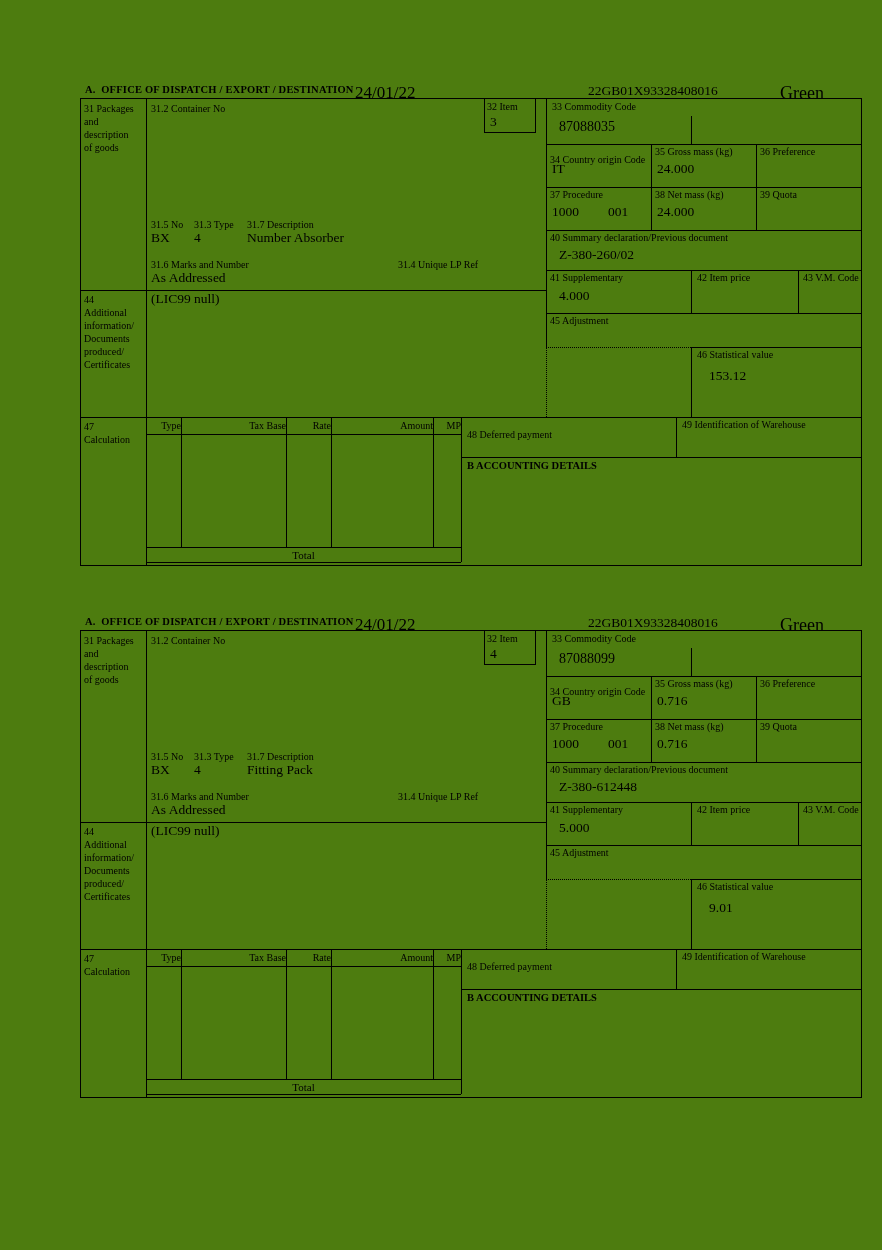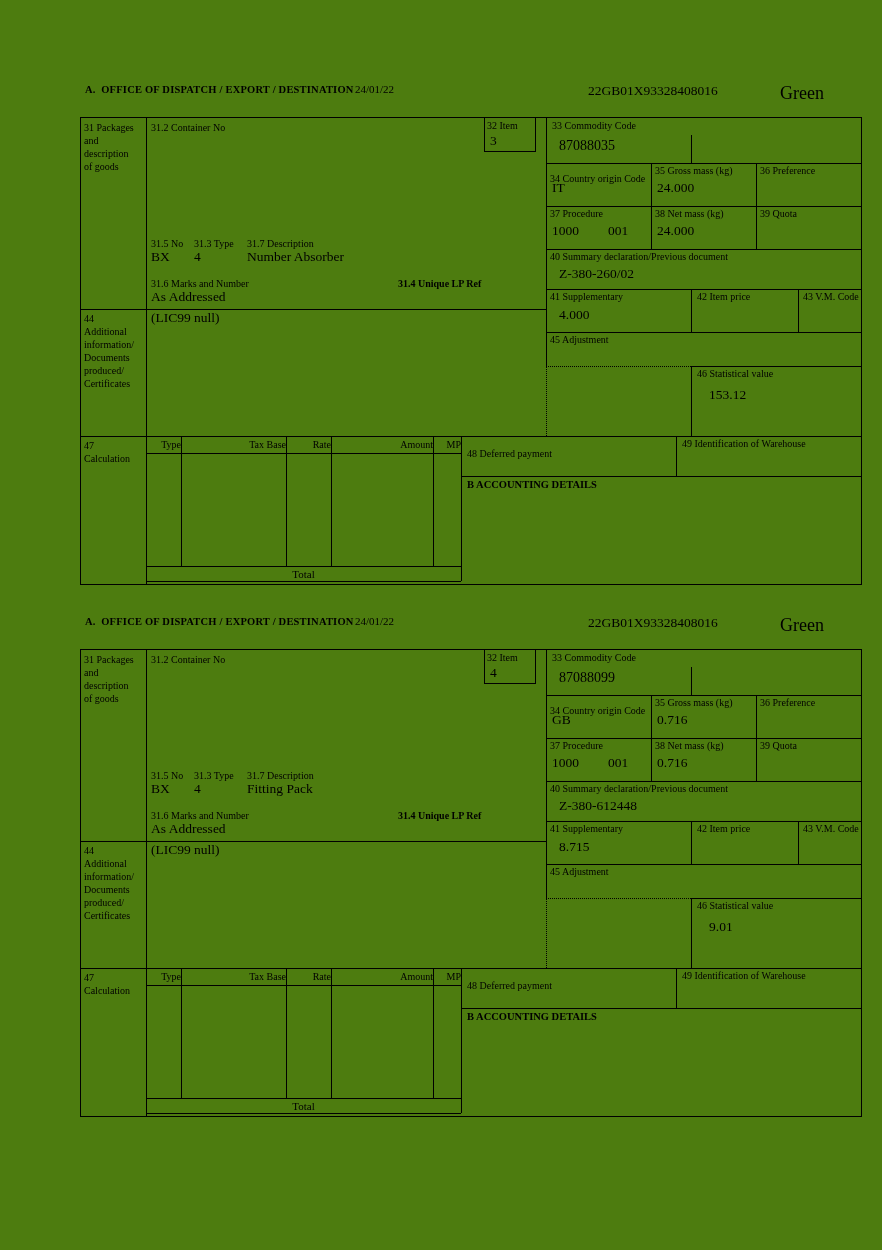--- a/index.html
+++ b/index.html
@@ -9,24 +9,24 @@
     font-family: "Liberation Serif", serif; color: #000;
   }
   .page { position: absolute; left: 0; top: 0; width: 882px; height: 1250px; background: #4d7c0f; }
   .block { position: absolute; left: 80px; width: 782px; height: 483px; }
   .b1 { top: 83px; }
   .b2 { top: 615px; }
   .abs { position: absolute; white-space: nowrap; }
   .lbl { font-size: 10px; }
   .val { font-size: 13.5px; }
   .hdr-a { left: 5px; top: 1px; font-size: 10.5px; font-weight: bold; letter-spacing: 0.2px; }
-  .hdr-date { left: 275px; top: 0; font-size: 11px; }
+  .hdr-date { left: 275px; top: 0; font-size: 17px; }
   .hdr-ref { left: 508px; top: 0; font-size: 13.5px; }
   .hdr-status { left: 700px; top: 0; font-size: 18px; }
-  .fb { position: absolute; left: 0; top: 15px; width: 782px; height: 468px; border: 1px solid #000; margin-top: 19px; }
+  .fb { position: absolute; left: 0; top: 15px; width: 782px; height: 468px; border: 1px solid #000; }
   .vl { position: absolute; width: 0; border-left: 1px solid #000; }
   .hl { position: absolute; height: 0; border-top: 1px solid #000; }
   .vl.dash { border-left: 1px dotted #000; }
   .hl.dash { border-top: 1px dotted #000; }
   
   .v-col  { left: 65px;  top: 0;     height: 466px; }
   .h-44   { left: 0;     top: 191px; width: 465px; }
   .box32  { position: absolute; left: 403px; top: 0; width: 52px; height: 34px;
             border: 1px solid #000; border-top: none; }
   .v-rt   { left: 465px; top: 0;     height: 248px; }
@@ -77,21 +77,21 @@
   .t-39l  { left: 679px; top: 90px; }
   .t-40l  { left: 469px; top: 133px; }
   .t-40v  { left: 478px; top: 148px; }
   .t-315l { left: 70px;  top: 120px; }
   .t-313l { left: 113px; top: 120px; }
   .t-317l { left: 166px; top: 120px; }
   .t-315v { left: 70px;  top: 131px; }
   .t-313v { left: 113px; top: 131px; }
   .t-317v { left: 166px; top: 131px; }
   .t-316l { left: 70px;  top: 160px; }
-  .t-314l { left: 317px; top: 160px; font-weight: bold; }
+  .t-314l { left: 317px; top: 160px; }
   .t-316v { left: 70px;  top: 171px; }
   .lbl44  { left: 3px;   top: 194px; line-height: 13px; }
   .t-44v  { left: 70px;  top: 192px; }
   .t-41l  { left: 469px; top: 173px; }
   .t-41v  { left: 478px; top: 189px; }
   .t-42l  { left: 616px; top: 173px; }
   .t-43l  { left: 722px; top: 173px; }
   .t-45l  { left: 469px; top: 216px; }
   .t-46l  { left: 616px; top: 250px; }
   .t-46v  { left: 628px; top: 269px; }
@@ -289,21 +289,21 @@
       <div class="abs lbl lbl44">
         <div>44</div>
         <div>Additional</div>
         <div>information/</div>
         <div>Documents</div>
         <div>produced/</div>
         <div>Certificates</div>
       </div>
       <span class="abs val t-44v">(LIC99 null)</span>
       <span class="abs lbl t-41l">41 Supplementary</span>
-      <span class="abs val t-41v">8.715</span>
+      <span class="abs val t-41v">5.000</span>
       <span class="abs lbl t-42l">42 Item price</span>
       <span class="abs lbl t-43l">43 V.M. Code</span>
       <span class="abs lbl t-45l">45 Adjustment</span>
       <span class="abs lbl t-46l">46 Statistical value</span>
       <span class="abs val t-46v">9.01</span>
       <div class="abs lbl lbl47">
         <div>47</div>
         <div>Calculation</div>
       </div>
       <span class="abs th th-type">Type</span>

